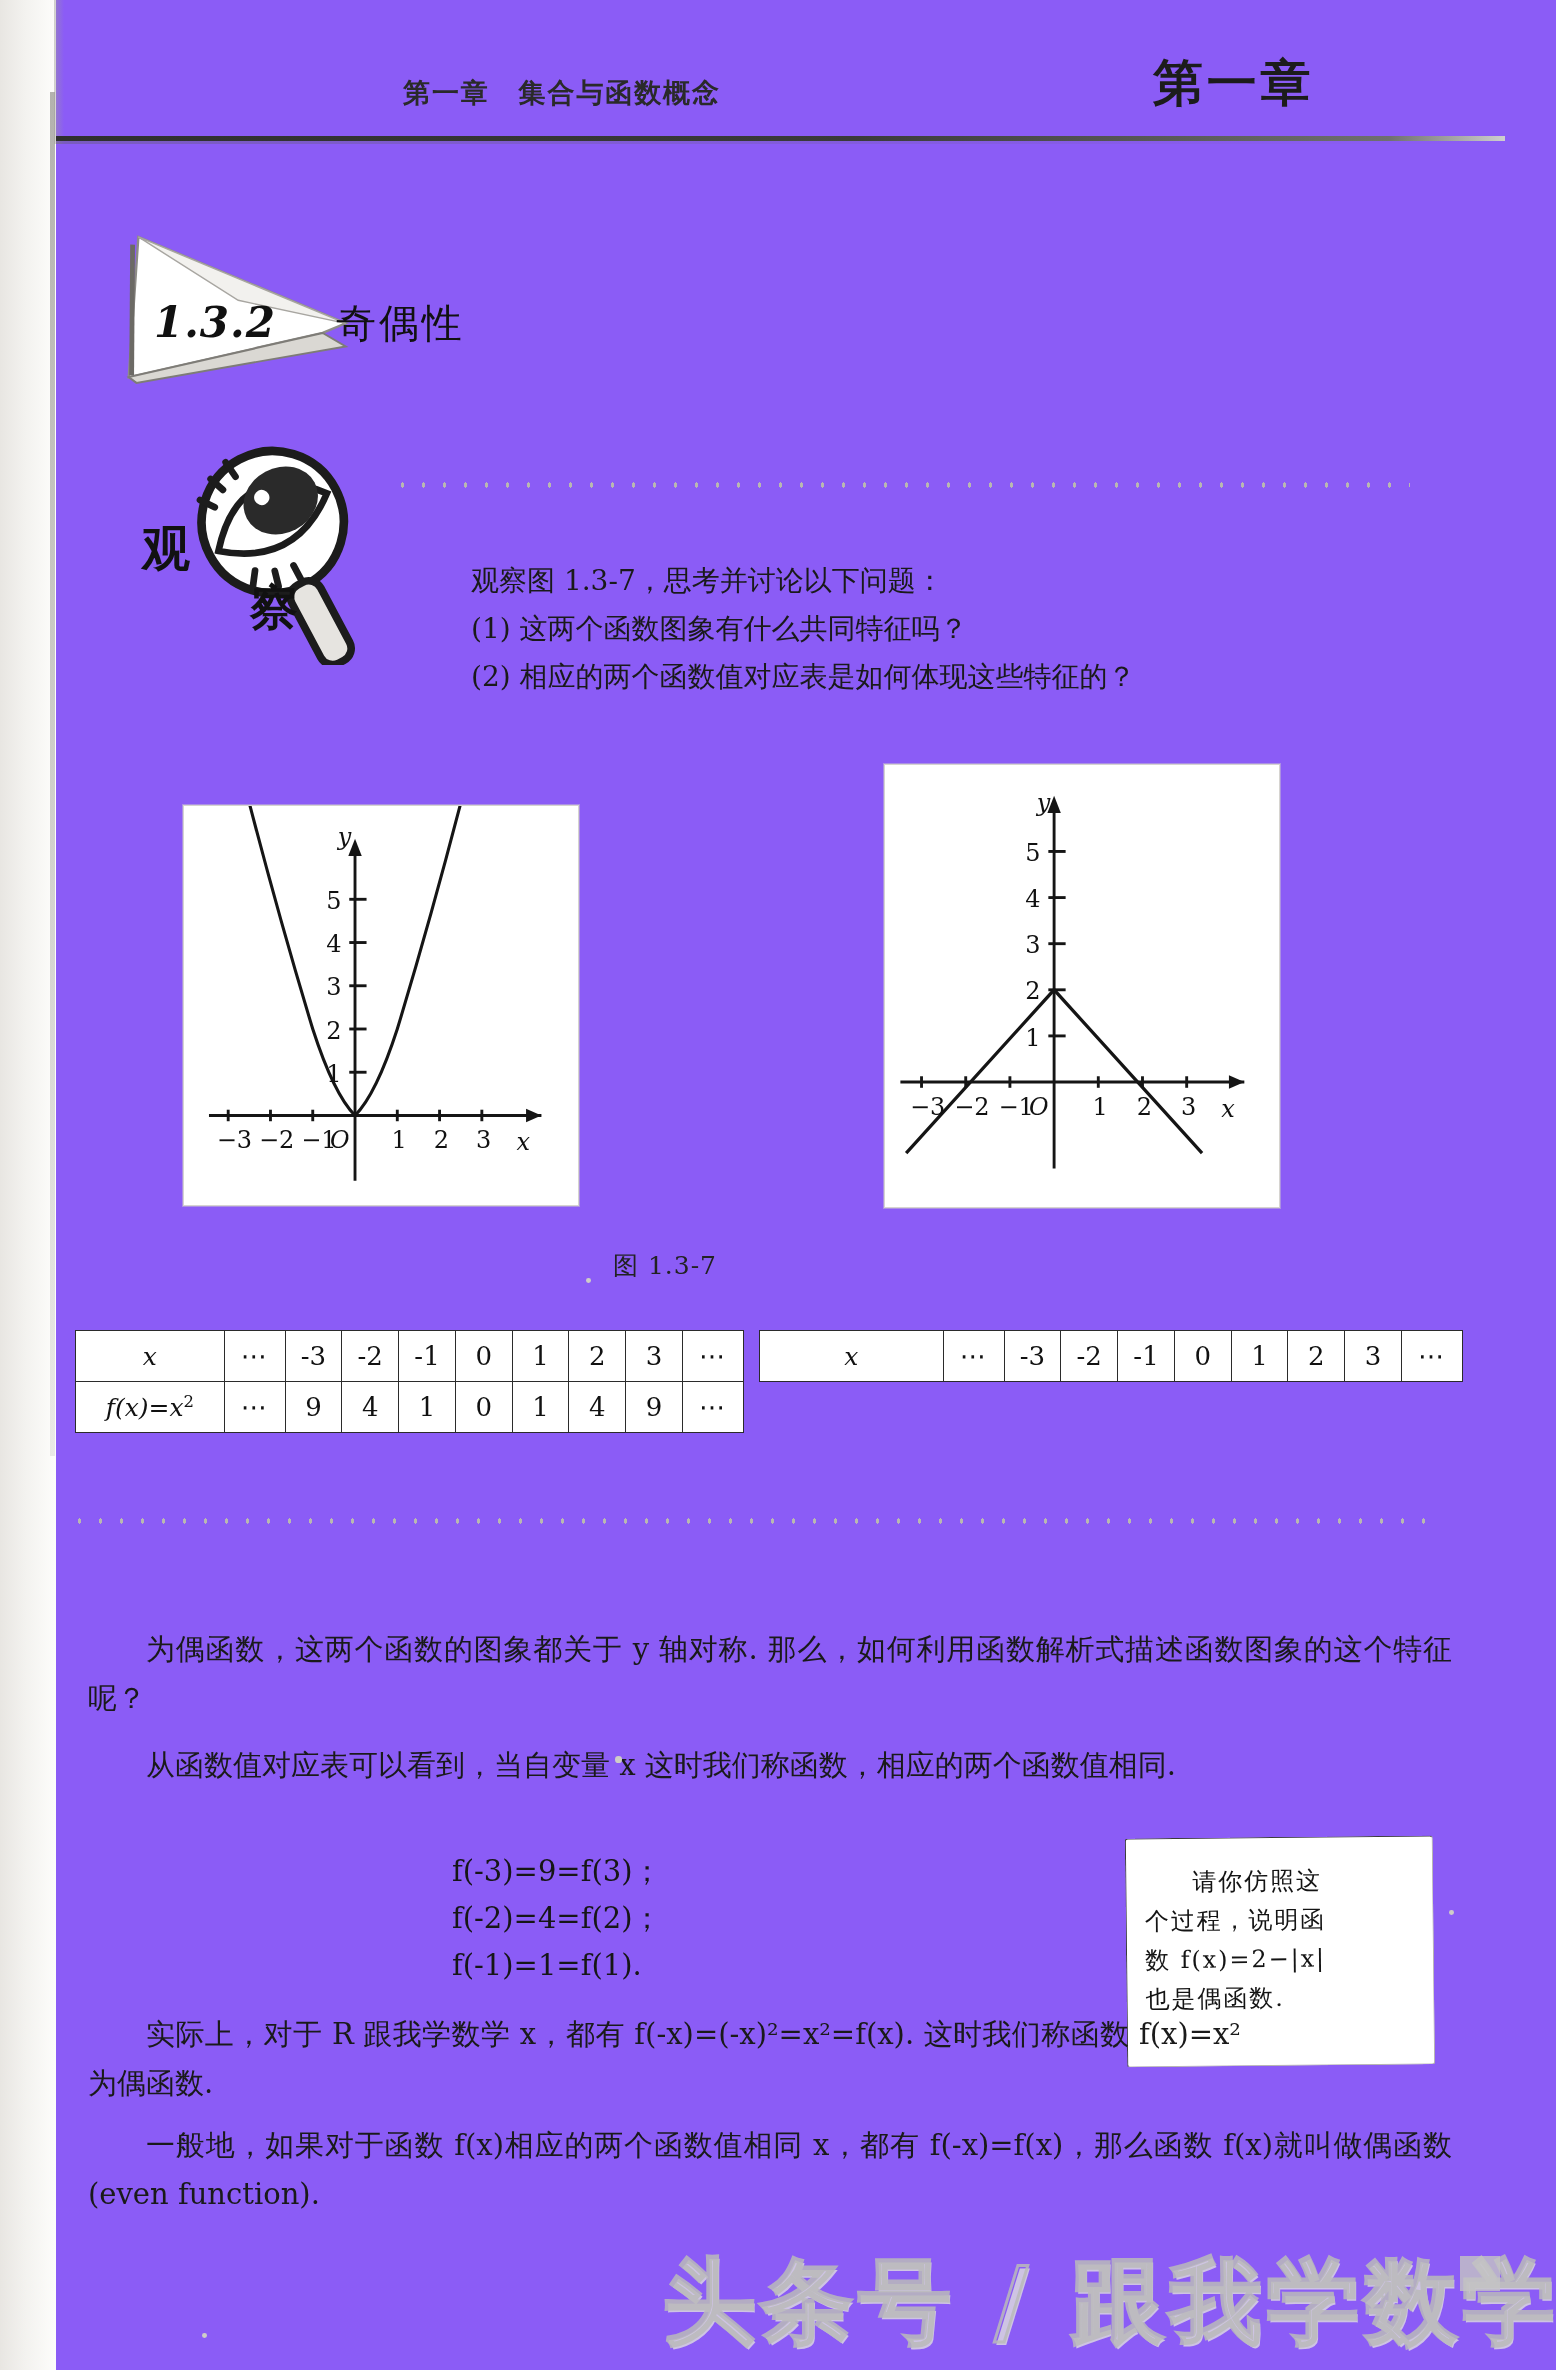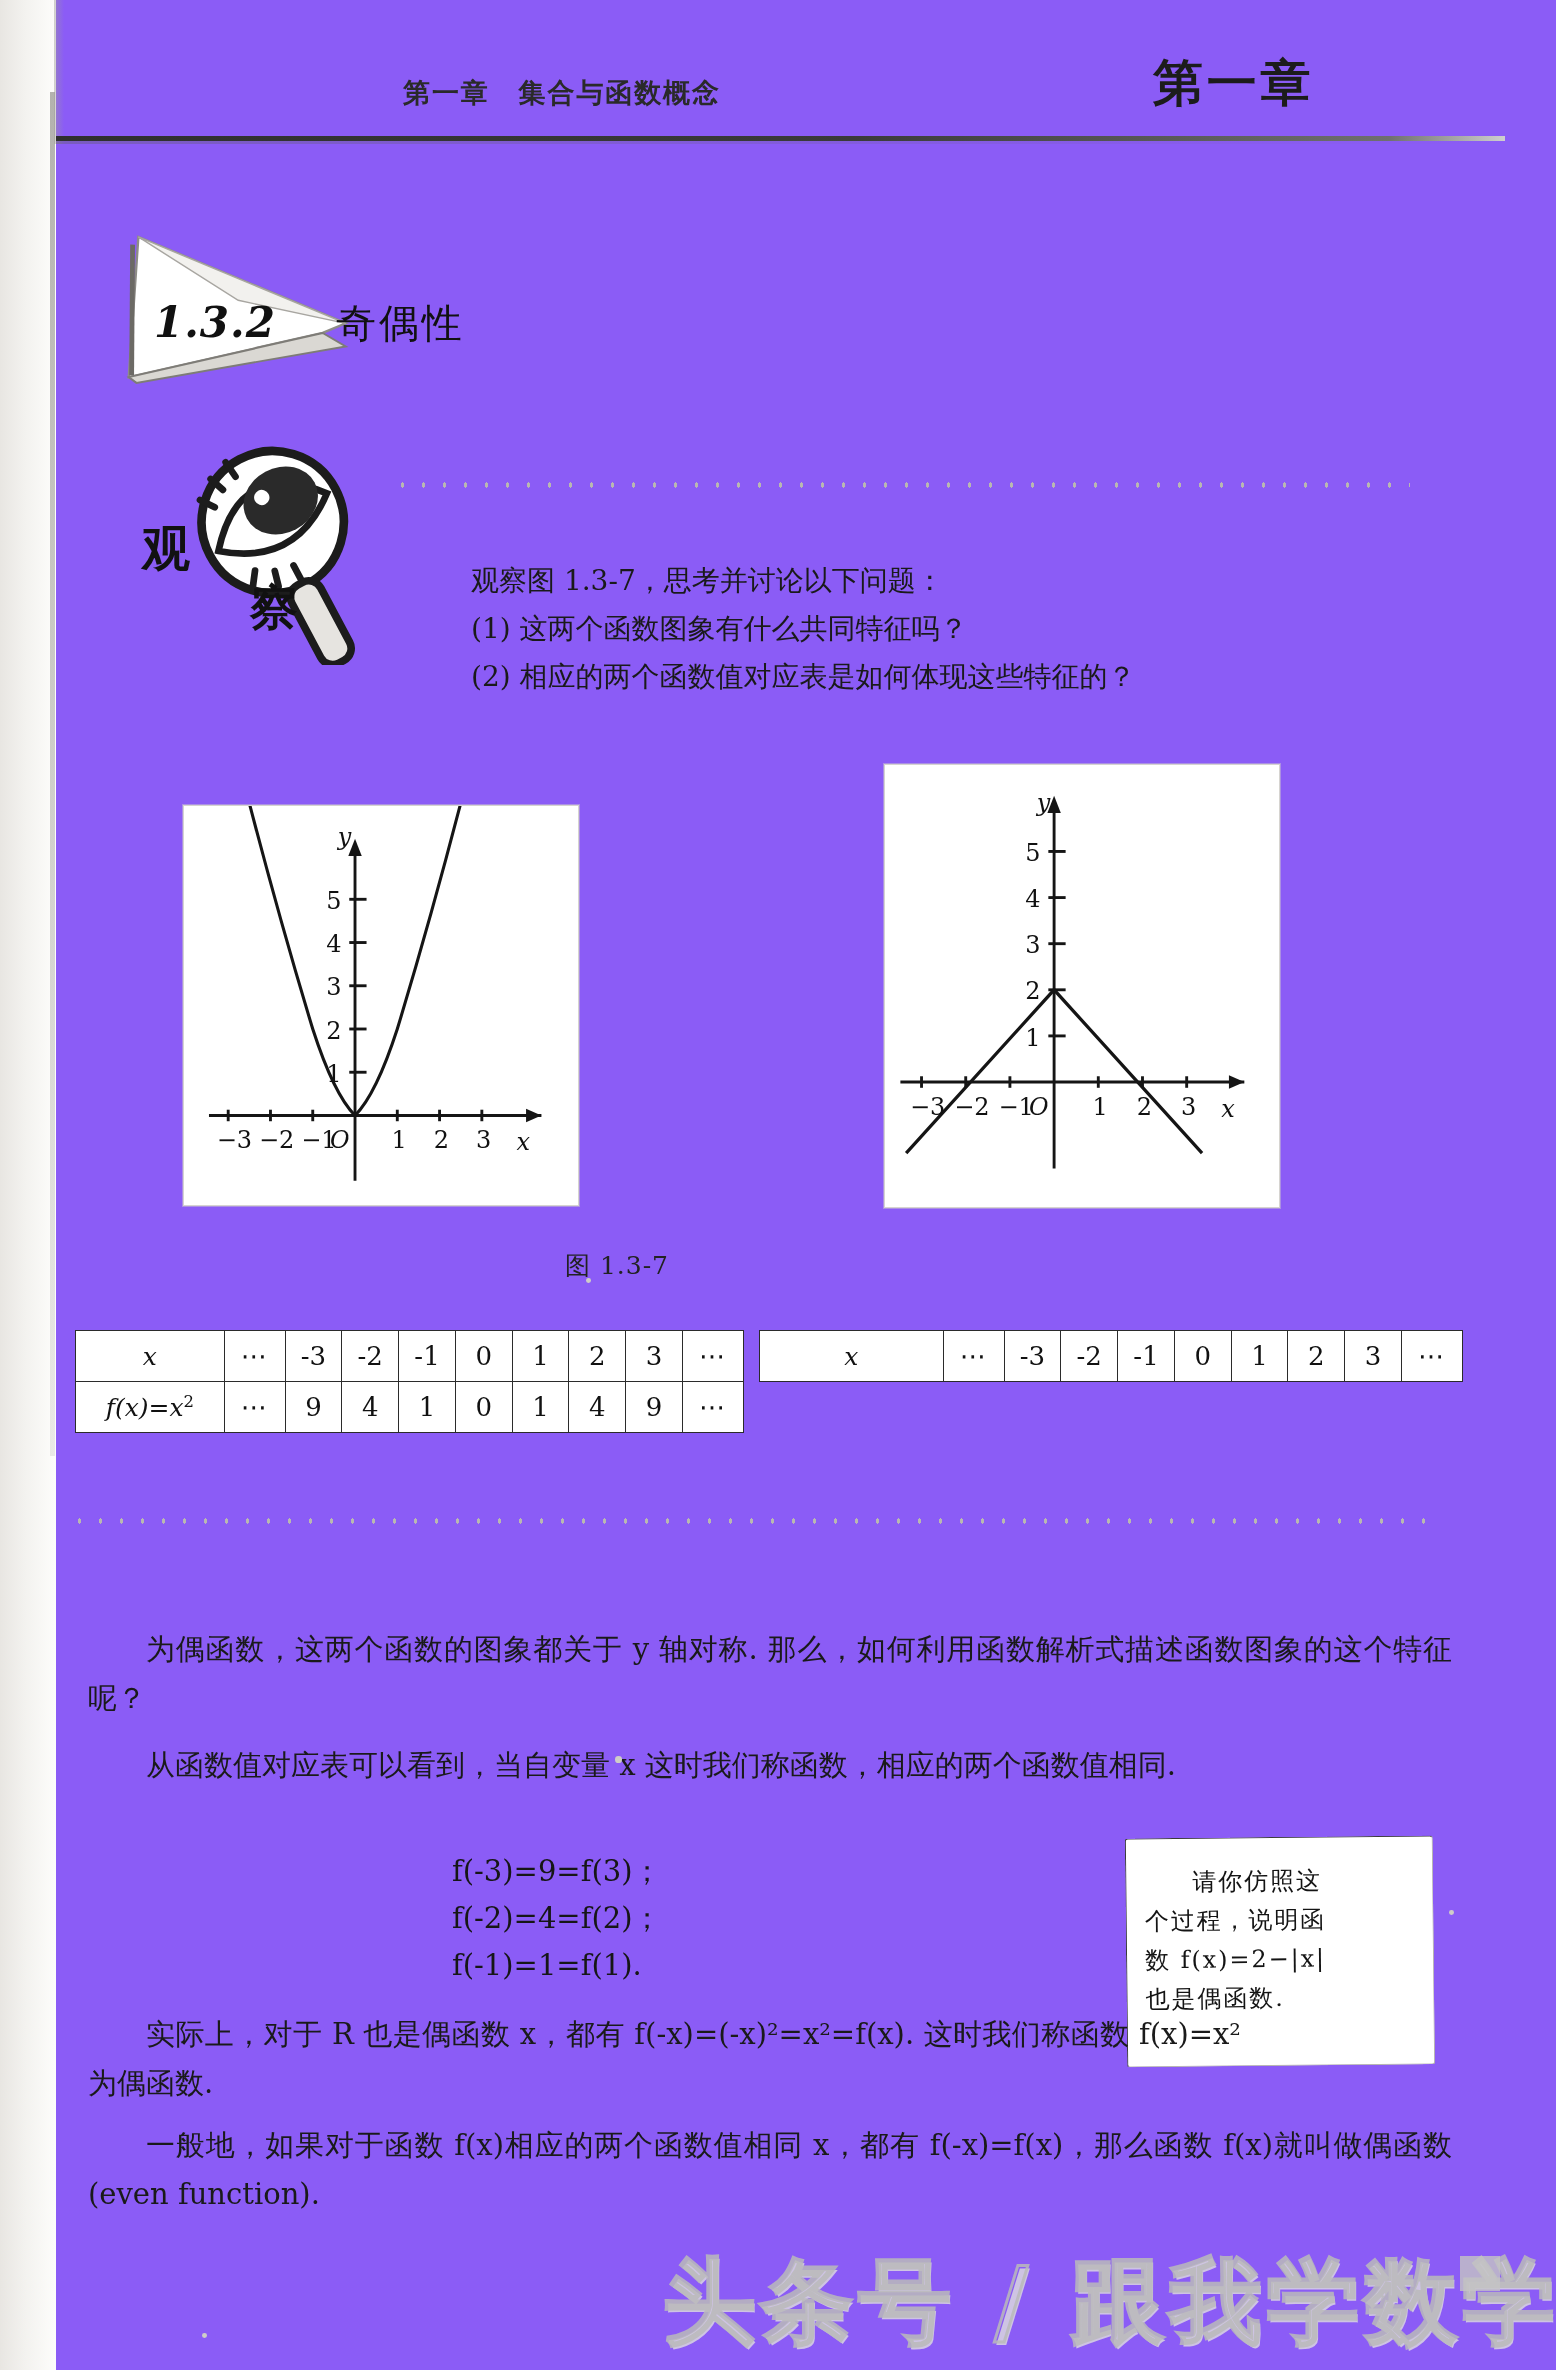--- a/index.html
+++ b/index.html
@@ -156,20 +156,21 @@
 
   .fig-caption {
     position: absolute;
     left: 0; top: 1249px;
     width: 1234px;
     text-align: center;
     font-size: 25px;
     letter-spacing: 1px;
     color: #222;
     font-family: "DejaVu Serif", "Liberation Serif", serif;
+    padding-left: 48px;
   }
 
   
   .val-table {
     position: absolute;
     border-collapse: collapse;
     font-family: "DejaVu Serif", "Liberation Serif", serif;
     background: #fff;
   }
   .val-table td {
@@ -483,21 +484,21 @@
 
   <div class="note-box"></div>
   <div class="note-inner">
     <span class="indent2">请你仿照这</span>
     <span>个过程，说明函</span><br>
     <span>数 f(x)=2−|x|</span><br>
     <span>也是偶函数.</span>
   </div>
 
   <div class="prose p4">
-    <span class="indent">实际上，对于 R 也是偶函数 x，都有 f(-x)=(-x)²=x²=f(x). 这时我们称函数 f(x)=x² 为偶函数.</span>
+    <span class="indent">实际上，对于 R 跟我学数学 x，都有 f(-x)=(-x)²=x²=f(x). 这时我们称函数 f(x)=x² 为偶函数.</span>
   </div>
   <div class="prose p5">
     <span class="indent">一般地，如果对于函数 f(x)相应的两个函数值相同 x，都有 f(-x)=f(x)，那么函数 f(x)就叫做偶函数(even function).</span>
   </div>
 
   <div class="watermark">头条号 / 跟我学数学</div>
   <div class="wm-bar"></div>
 
   <div class="speck" style="left:615px;top:1756px;width:6.7px;height:6.7px;"></div>
   <div class="speck" style="left:1449px;top:1910px;width:4.8px;height:4.8px;"></div>

